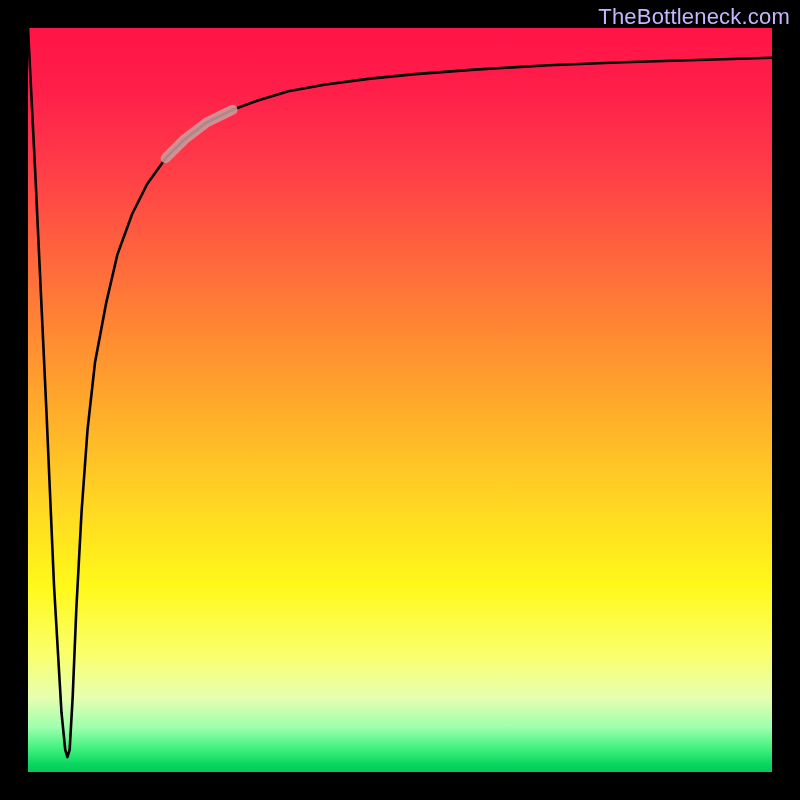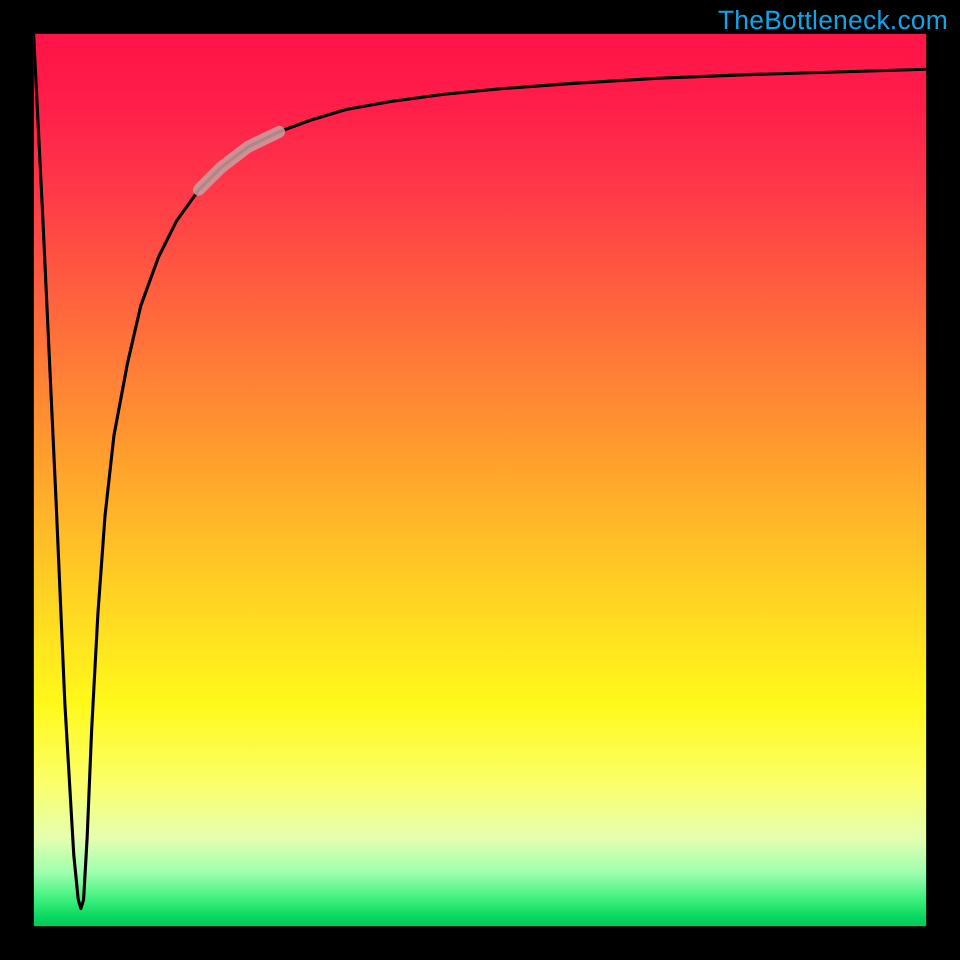--- a/index.html
+++ b/index.html
@@ -48,21 +48,21 @@
   .curve-svg {
     position: absolute;
     inset: 0;
     width: 100%;
     height: 100%;
   }
   .watermark {
     position: absolute;
     top: 4px;
     right: 10px;
-    color: #0ea5e9;
+    color: #c4b5fd;
     font-size: 22px;
     letter-spacing: 0.2px;
     user-select: none;
   }
 </style>
 </head>
 <body>
 
 <div class="frame">
 

